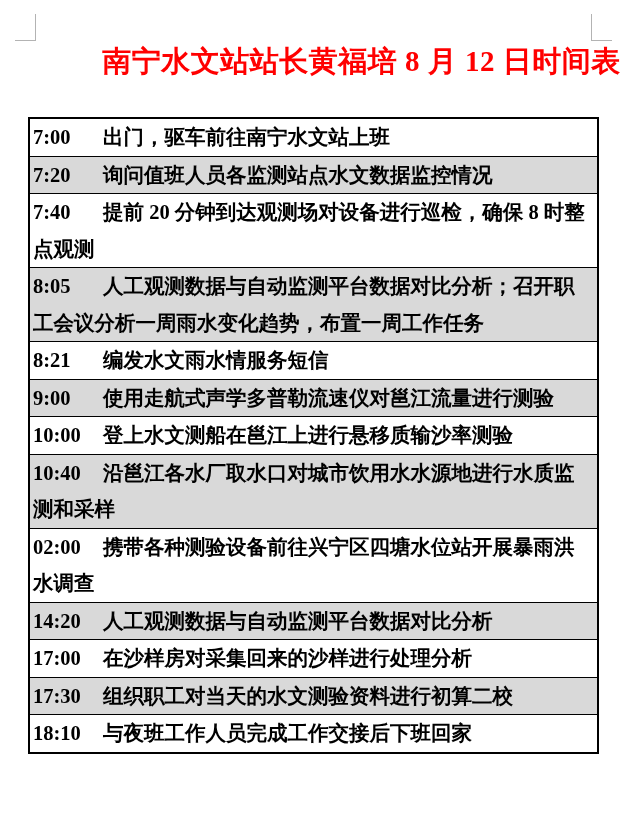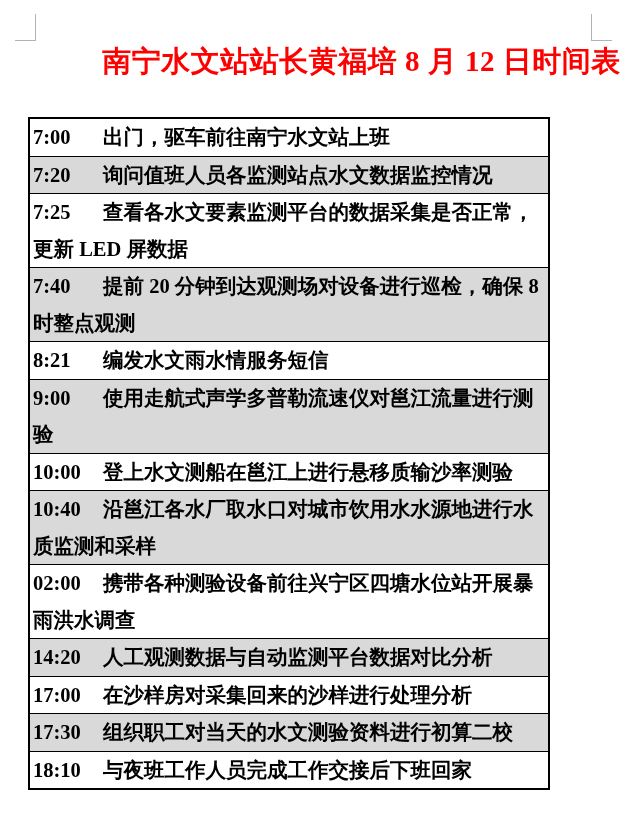--- a/index.html
+++ b/index.html
@@ -45,21 +45,21 @@
     letter-spacing: 0.5px;
     color: var(--title-red, #ff0000);
     white-space: nowrap;
     padding-left: 48px;
   }
   
   .schedule-table {
     position: absolute;
     left: 28px;
     top: 117px;
-    width: 522px;
+    width: 571px;
     box-sizing: border-box;
     border: 2px solid var(--table-border, #000000);
   }
   .schedule-row {
     box-sizing: border-box;
     padding: 0 3px;
     font-size: 20.5px;
     font-weight: bold;
     line-height: 36.5px;
     border-bottom: 1px solid var(--table-border, #000000);
@@ -88,28 +88,28 @@
 
 <div class="schedule-table">
   <div class="schedule-row">
     <span class="row-time">7:00</span><span class="row-activity">出门，驱车前往南宁水文站上班</span>
   </div>
 
   <div class="schedule-row">
     <span class="row-time">7:20</span><span class="row-activity">询问值班人员各监测站点水文数据监控情况</span>
   </div>
 
-  <div class="schedule-row">
-    <span class="row-time">7:25</span><span class="row-activity">查看各水文要素监测平台的数据采集是否正常，更新 LED 屏数据</span>
-  </div>
 
   <div class="schedule-row">
     <span class="row-time">7:40</span><span class="row-activity">提前 20 分钟到达观测场对设备进行巡检，确保 8 时整点观测</span>
   </div>
 
+  <div class="schedule-row">
+    <span class="row-time">8:05</span><span class="row-activity">人工观测数据与自动监测平台数据对比分析；召开职工会议分析一周雨水变化趋势，布置一周工作任务</span>
+  </div>
 
   <div class="schedule-row">
     <span class="row-time">8:21</span><span class="row-activity">编发水文雨水情服务短信</span>
   </div>
 
   <div class="schedule-row">
     <span class="row-time">9:00</span><span class="row-activity">使用走航式声学多普勒流速仪对邕江流量进行测验</span>
   </div>
 
   <div class="schedule-row">

